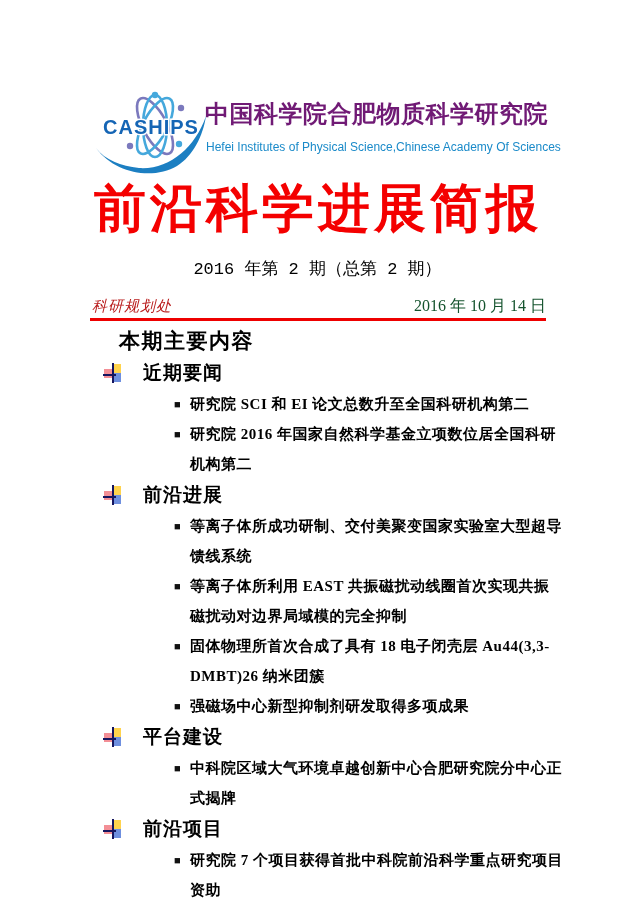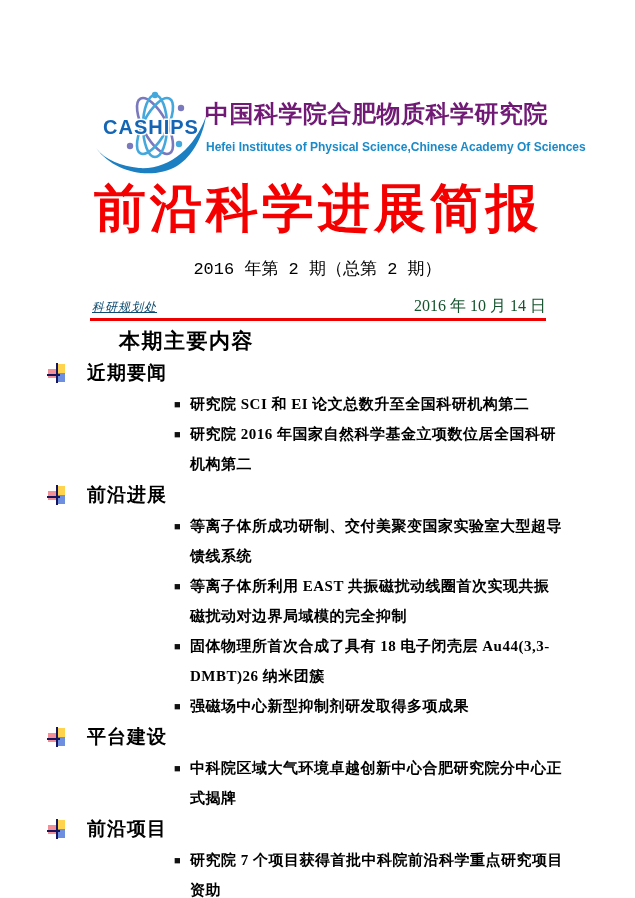--- a/index.html
+++ b/index.html
@@ -12,56 +12,56 @@
   
   .logo { position:absolute; left:93px; top:70px; width:115px; height:100px; }
   .org-zh {
     position:absolute; left:205px; top:82px;
     font-weight:bold; font-size:24px; letter-spacing:0.5px;
     color:#701a75; white-space:nowrap;
     font-family:"Liberation Sans", sans-serif;
   }
   .org-en {
     position:absolute; left:206px; top:124px;
-    font-weight:bold; font-size:12px; color:#1a8ac9; white-space:nowrap;
+    font-weight:normal; font-size:12px; color:#1a8ac9; white-space:nowrap;
     font-family:"Liberation Sans", sans-serif;
   }
   .doc-title {
     position:absolute; left:88px; top:158px; width:460px;
     text-align:center; white-space:nowrap;
     font-family:"Liberation Serif", serif;
     font-weight:bold; font-size:52px; letter-spacing:4px; color:#f40000;
   }
   .issue-line {
     position:absolute; left:0; top:241px; width:635px; text-align:center;
     font-family:Liberation Mono, monospace; font-size:17px; color:#000;
   }
   .meta-row {
     position:absolute; left:92px; top:280px; width:454px;
     display:flex; justify-content:space-between; align-items:baseline;
   }
   .dept {
     font-family:"DejaVu Serif", serif; font-style:italic;
-    font-size:12px; color:#0c4a6e; letter-spacing:1px;text-decoration:underline;
+    font-size:15px; color:#b91c1c; letter-spacing:1px;
   }
   .date {
     font-family:Liberation Serif, serif; font-size:16px; color:#14532d;
   }
   .red-rule {
     position:absolute; left:90px; top:302px; width:456px; height:3px;
     background:#ee0000;
   }
   
   .toc { position:absolute; left:0; top:309px; width:635px; }
   .toc-title {
     margin-left:119px; height:32px; line-height:32px;
     font-weight:bold; font-size:21px; letter-spacing:1.5px;
   }
   .sec-head {
-    display:flex; align-items:center; padding-left:48px;
+    display:flex; align-items:center; padding-left:104px;
     height:32px;
   }
   .sec-head .sec-label {
     margin-left:21px; font-weight:bold; font-size:19px; letter-spacing:1px;
   }
   .item {
     display:flex; padding-left:174px; padding-right:72px;
     font-weight:bold; font-size:15px; line-height:30px; letter-spacing:0.5px;
   }
   .item .sq-bullet {

